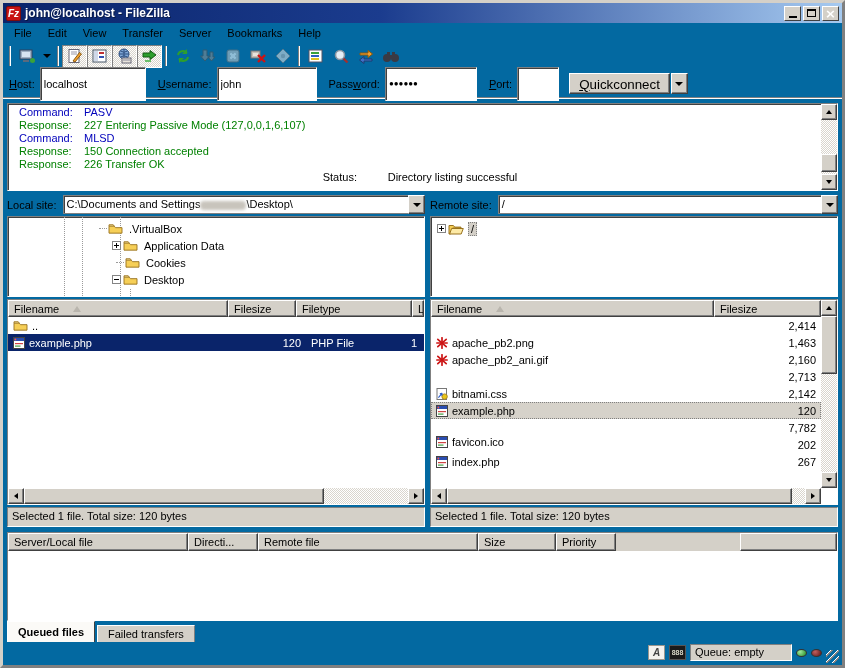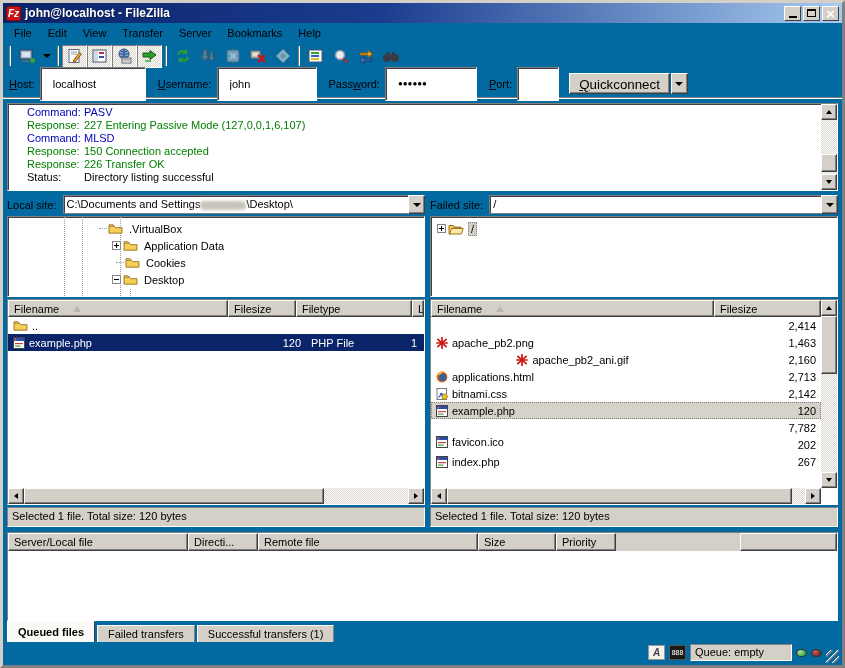--- a/index.html
+++ b/index.html
@@ -37,40 +37,40 @@
   .tbtn.narrow { width:15px; }
   .tbtn.disabled svg { filter:grayscale(1) brightness(1.12) opacity(.55); }
   .tri-d { width:0; height:0; border-left:4px solid transparent; border-right:4px solid transparent; border-top:4px solid #000; }
 
   
   .quickbar { height:30px; flex:0 0 30px; display:flex; align-items:center; padding:0 6px;
     border-bottom:1px solid #fff; box-shadow:inset 0 -2px 0 -1px #808080; }
   .qlabel { white-space:nowrap; margin-right:5px; }
   .accel { text-decoration:underline; }
   .field { background:#fff; height:34px; border:1px solid #808080; border-bottom-color:#fff; border-right-color:#fff;
-    box-shadow:inset 1px 1px 0 #404040; padding:2px 12px; }
+    box-shadow:inset 1px 1px 0 #404040; padding:2px 3px; }
   .field input { border:none; outline:none; width:100%; height:100%; font:11px "Liberation Sans",sans-serif; background:transparent; }
   .f-host { width:106px; margin-right:12px; }
   .f-user { width:100px; margin-right:12px; }
   .f-pass { width:92px; margin-right:12px; letter-spacing:1px; }
   .f-port { width:42px; margin-right:10px; }
   .qc-btn { height:21px; padding:3px 9px; background:#d4d0c8; border:1px solid;
     border-color:#fff #404040 #404040 #fff; box-shadow:inset -1px -1px 0 #808080; white-space:nowrap; }
   .qc-arrow { width:17px; height:21px; background:#d4d0c8; border:1px solid;
     border-color:#fff #404040 #404040 #fff; box-shadow:inset -1px -1px 0 #808080;
     display:flex; align-items:center; justify-content:center; margin-left:1px; }
 
   
   .sunken { border:1px solid; border-color:#808080 #fff #fff #808080; box-shadow:inset 1px 1px 0 #404040; background:#fff; }
 
   
   .logwrap { margin:4px 4px 0 4px; height:88px; flex:0 0 88px; position:relative; overflow:hidden; }
   .logline { display:flex; line-height:13px; white-space:nowrap; }
-  .log-label { width:76px; flex:0 0 76px; padding-left:19px; }
-  .log-cmd { color:#0000bb; } .log-resp { color:#008000; } .log-status { color:#000; }
+  .log-label { width:76px; flex:0 0 76px; padding-left:11px; }
+  .log-cmd { color:#0000bb; } .log-resp { color:#008000; } .log-status { color:#000;justify-content:center; }
 
   
   .vsb { width:16px; flex:0 0 16px; display:flex; flex-direction:column;
     background-image:repeating-conic-gradient(#fff 0 25%, #d9d5cd 0 50%); background-size:2px 2px; }
   .sbtn { width:16px; height:16px; flex:0 0 16px; background:#d4d0c8; border:1px solid;
     border-color:#fff #404040 #404040 #fff; box-shadow:inset -1px -1px 0 #808080;
     display:flex; align-items:center; justify-content:center; }
   .vtrack { flex:1; position:relative; }
   .vthumb { position:absolute; left:0; width:16px; background:#d4d0c8; border:1px solid;
     border-color:#fff #404040 #404040 #fff; box-shadow:inset -1px -1px 0 #808080; }
@@ -493,21 +493,21 @@
         </div>
       </div>
 
       <div class="statusline">Selected 1 file. Total size: 120 bytes</div>
     </div>
 
     <div class="split"></div>
 
     <div class="rpanel">
       <div class="siterow">
-        <span class="sitelabel">Failed site:</span>
+        <span class="sitelabel">Remote site:</span>
         <span class="combo">
           <span class="combo-text">/</span>
           <span class="combo-btn">
               <span class="tri-d"></span>
             </span>
         </span>
       </div>
 
       <div class="treebox sunken">
         <div class="trow" style="top:3px; left:6px;">
@@ -539,39 +539,31 @@
                   <span class="ficon">
                     <svg width="12" height="12">
                       <use href="#apache"></use>
                     </svg>
                   </span>
                   <span>apache_pb2.png</span>
                 </span>
               <span class="fcell rt" style="flex:1;">1,463</span>
             </div>
             <div class="frow">
-              <span class="fcell" style="width:283px;justify-content:center;">
+              <span class="fcell" style="width:283px;">
                   <span class="ficon">
                     <svg width="12" height="12">
                       <use href="#apache"></use>
                     </svg>
                   </span>
                   <span>apache_pb2_ani.gif</span>
                 </span>
               <span class="fcell rt" style="flex:1;">2,160</span>
             </div>
             <div class="frow">
-              <span class="fcell" style="width:283px;">
-                  <span class="ficon">
-                    <svg width="12" height="12">
-                      <use href="#firefox"></use>
-                    </svg>
-                  </span>
-                  <span>applications.html</span>
-                </span>
               <span class="fcell rt" style="flex:1;">2,713</span>
             </div>
             <div class="frow">
               <span class="fcell" style="width:283px;">
                   <span class="ficon">
                     <svg width="12" height="12">
                       <use href="#cssdoc"></use>
                     </svg>
                   </span>
                   <span>bitnami.css</span>
@@ -665,21 +657,20 @@
           <span>Status</span>
         </div>
       <div class="hcell" style="flex:1;"></div>
     </div>
     <div class="qbody"></div>
   </div>
 
   <div class="tabs">
     <div class="tab active">Queued files</div>
     <div class="tab">Failed transfers</div>
-    <div class="tab">Successful transfers (1)</div>
   </div>
 
   <div class="statusbar">
     <span class="sb-ic ic-ascii">A</span>
     <span class="sb-ic ic-speed">888</span>
     <span class="queue-ind">Queue: empty</span>
     <span class="led on"></span>
     <span class="led off"></span>
     <span class="grip"></span>
   </div>

